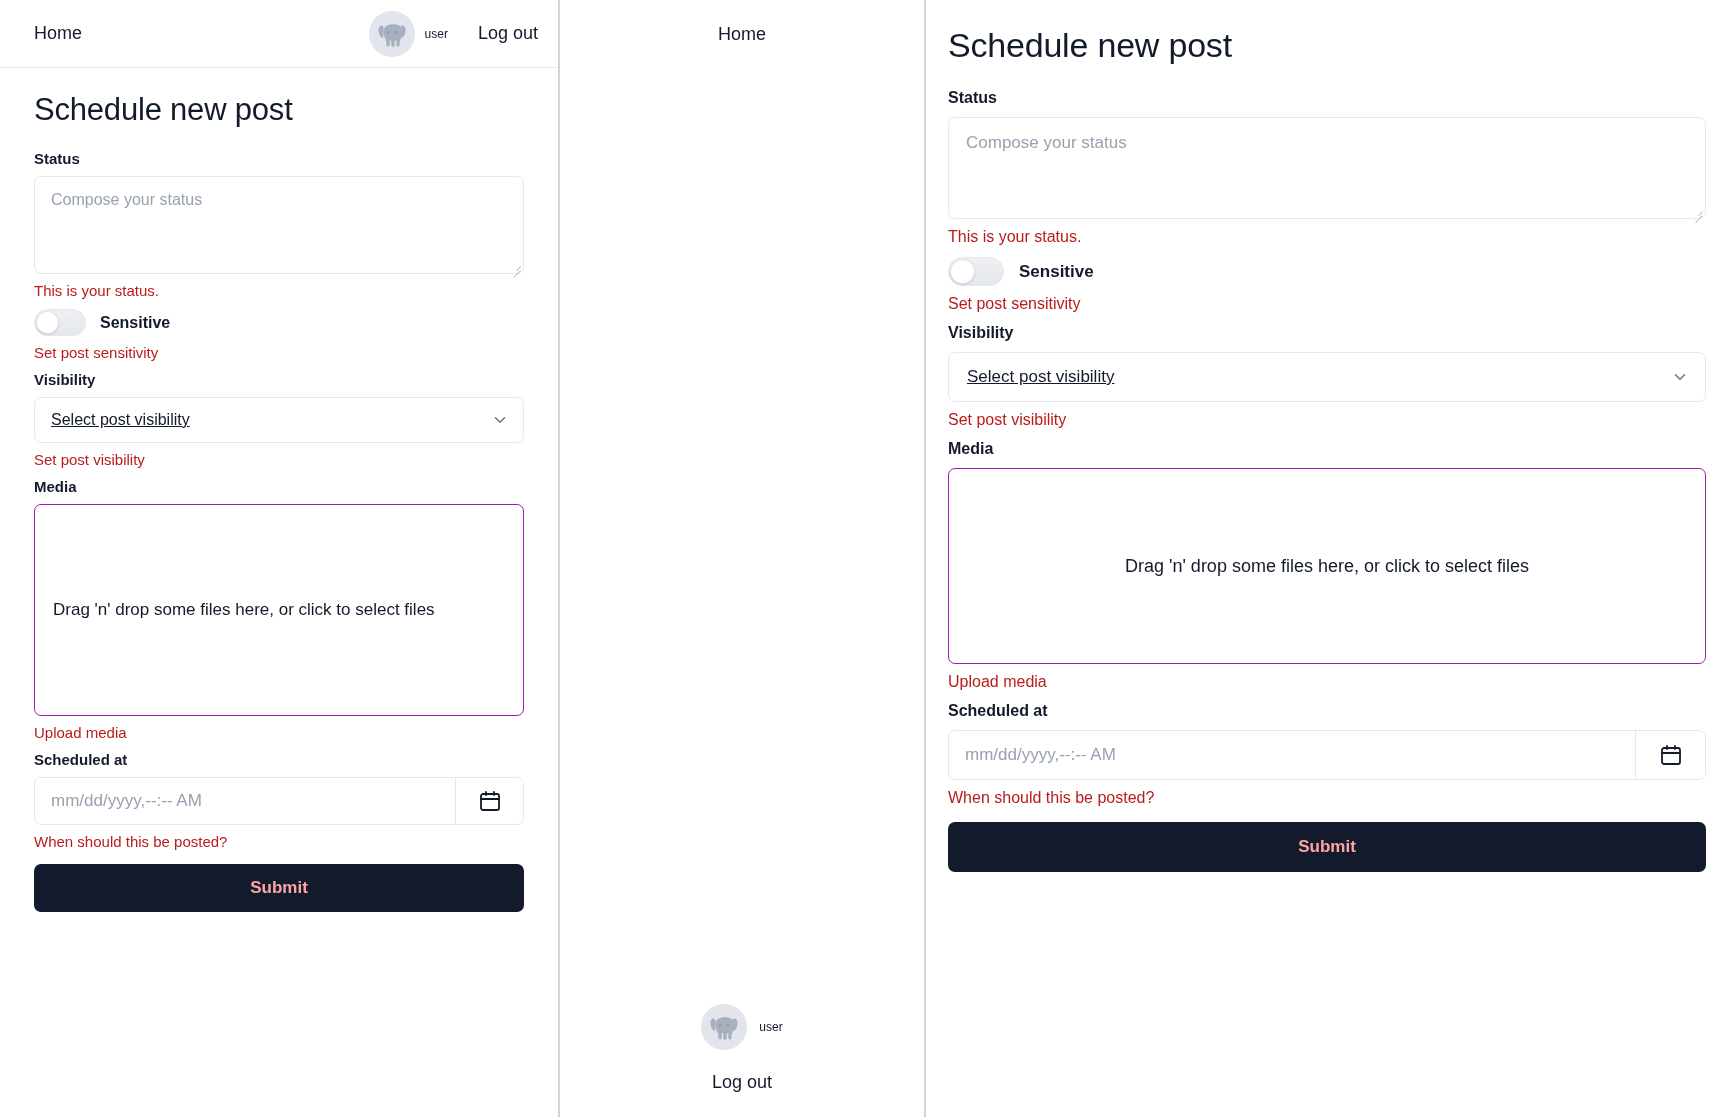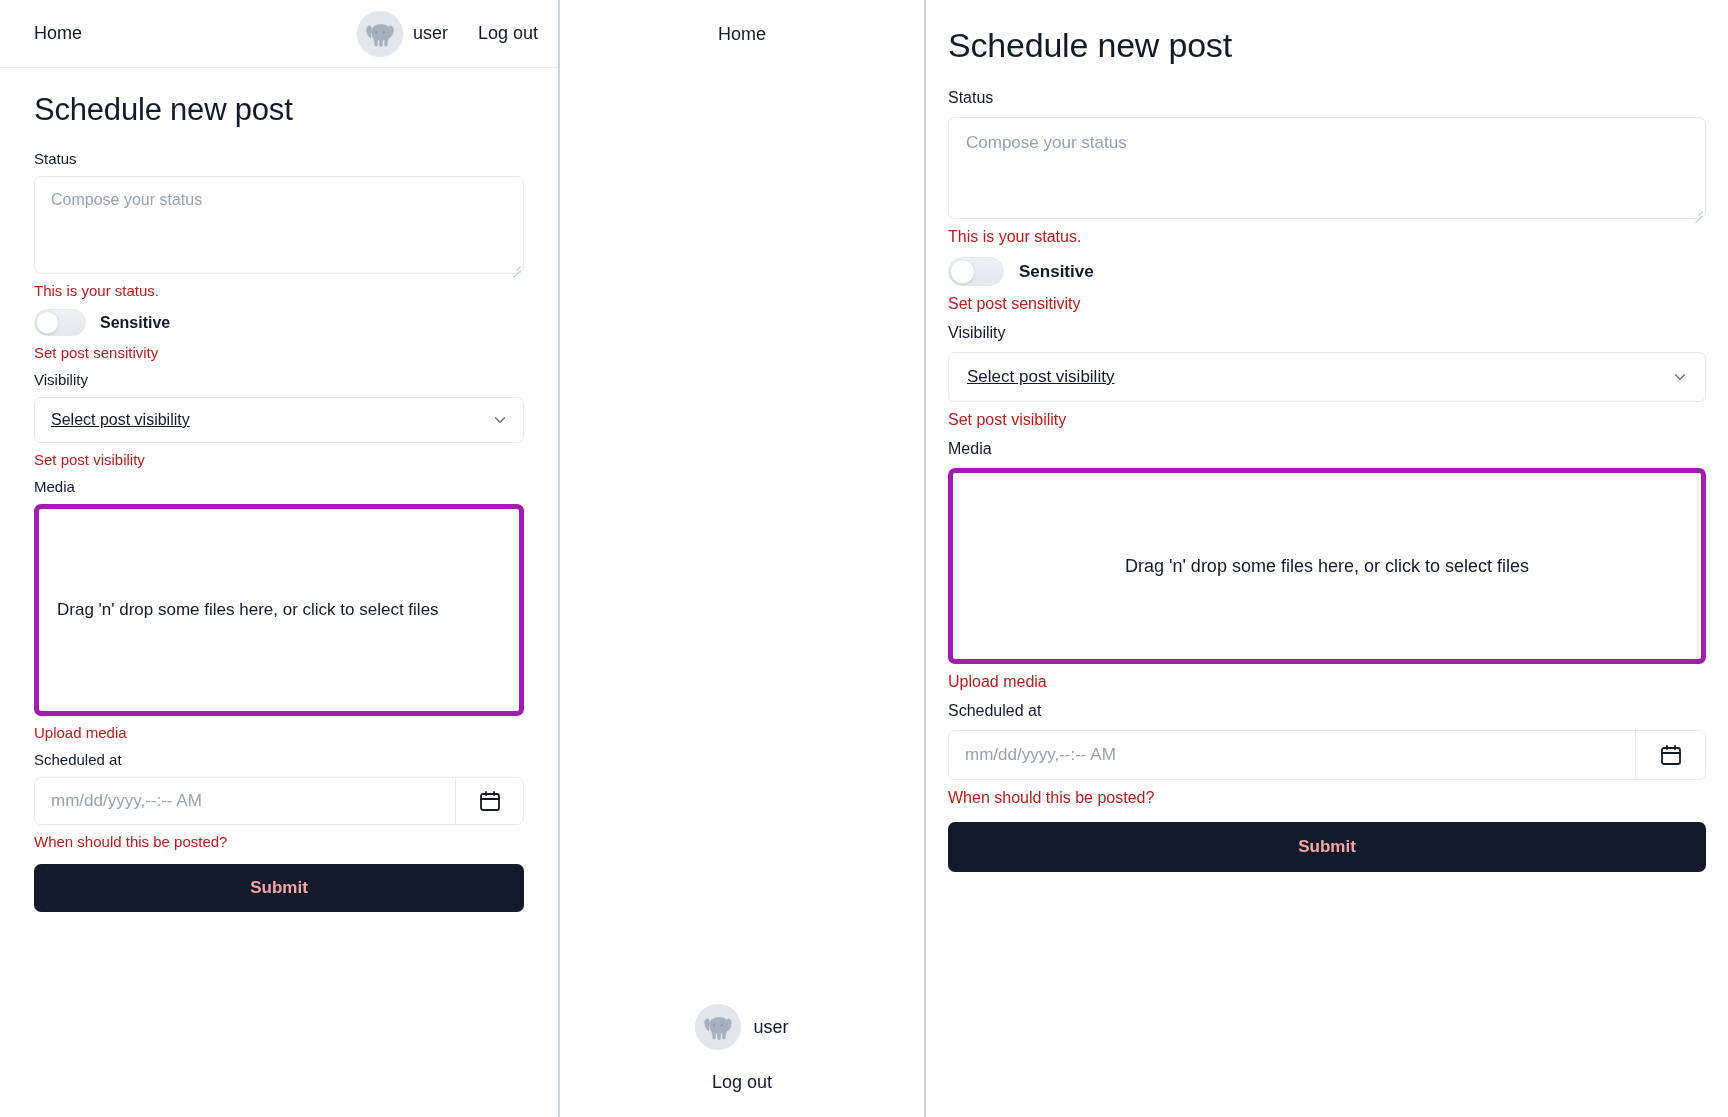--- a/index.html
+++ b/index.html
@@ -25,21 +25,21 @@
   .nav-narrow { height: 68px; padding: 0 20px 0 34px; }
   .nav-narrow .nav-left { flex: 0 0 auto; }
   .nav-narrow .nav-right { margin-left: auto; display: flex; align-items: center; gap: 8px; }
 
   .nav-link {
     font-size: 18px; color: #131a2b; text-decoration: none;
     font-weight: 400; white-space: nowrap;
   }
   .nav-link.home { margin-right: 0; }
   .nav-user { display: flex; align-items: center; gap: 10px; }
-  .nav-username { font-size: 18px; color: #131a2b; }
+  .nav-username { font-size: 12px; color: #131a2b; }
   .nav-logout { font-size: 18px; color: #131a2b; margin-left: 22px; }
 
   
   .avatar {
     width: 46px; height: 46px; border-radius: 50%;
     background: #e2e6ec;
     display: flex; align-items: center; justify-content: center;
     flex: 0 0 auto; overflow: hidden;
   }
   .avatar svg { display: block; }
@@ -56,21 +56,21 @@
   .nav-mid-bottom .nav-user { gap: 12px; }
 
   
   .form-wrap-narrow { padding: 0 34px; }
   .form-wrap-wide   { padding: 0 22px 0 22px; }
 
   .page-title { font-weight: 400; letter-spacing: -0.2px; }
   .title-narrow { font-size: 31px; margin: 24px 0 22px 0; }
   .title-wide   { font-size: 34px; margin: 26px 0 24px 0; }
 
-  .field-label { font-weight: 400; display: block; }
+  .field-label { font-weight: 700; display: block; }
   .label-narrow { font-size: 15px; margin-bottom: 9px; }
   .label-wide   { font-size: 16px; margin-bottom: 10px; }
 
   .helper { color: #b91c1c; display: block; }
   .helper-narrow { font-size: 15px; margin: 8px 0 10px 0; }
   .helper-wide   { font-size: 16px; margin: 9px 0 11px 0; }
 
   .control {
     width: 100%;
     border: 1px solid #e5e8ee;
@@ -129,21 +129,21 @@
     background: #fff;
   }
   .sel-narrow { height: 46px; padding: 0 14px 0 16px; font-size: 16px; }
   .sel-wide   { height: 50px; padding: 0 16px 0 18px; font-size: 17px; }
   .select-value { flex: 1 1 auto; color: #131a2b; }
   .chev { flex: 0 0 auto; color: #6b7587; display: flex; align-items: center; }
 
   
   .dropzone {
     width: 100%;
-    border: 5px solid #a21caf; border-radius: 7px;
+    border: 1px solid #a21caf; border-radius: 7px;
     display: flex; align-items: center; background: #fff;
     color: #131a2b;
   }
   .dz-narrow { height: 212px; padding: 0 18px; font-size: 17px; line-height: 1.65; }
   .dz-wide   { height: 196px; padding: 0 18px; font-size: 18px; justify-content: center; text-align: center; }
   .dz-text-narrow { display: block; max-width: 400px; }
 
   
   .dt-row {
     display: flex; align-items: stretch;

